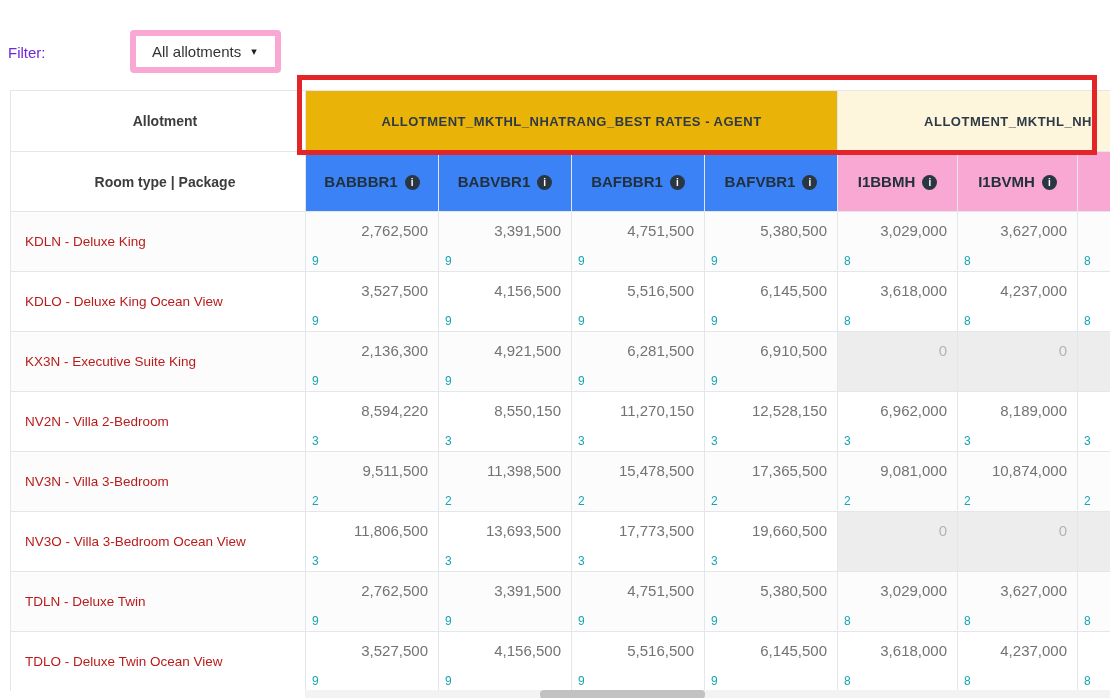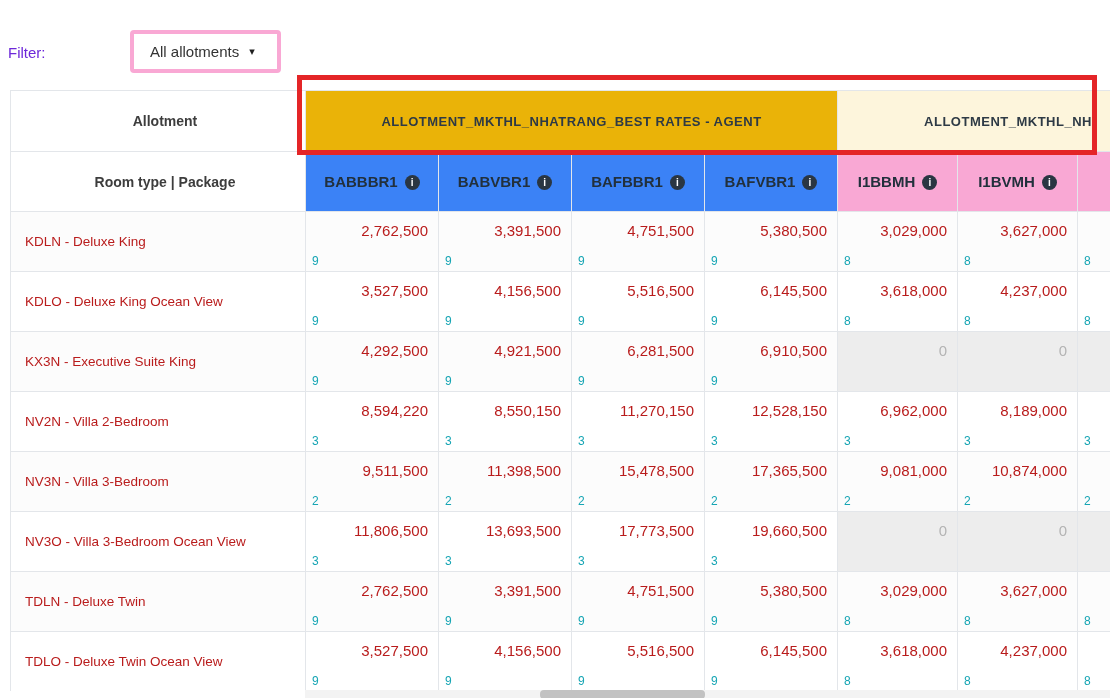--- a/index.html
+++ b/index.html
@@ -14,21 +14,21 @@
   .screen { position:absolute; inset:0; }
 
   
   .filter-label {
     position:absolute; left:8px; top:44px;
     font-size:15px; color:#6d28d9;
   }
   .dropdown {
     position:absolute; left:130px; top:30px;
     height:43px; min-width:151px;
-    background:#fff; border:4px solid #f9a8d4; border-radius:4px;
+    background:#fff; border:6px solid #f9a8d4; border-radius:4px;
     font-size:15px; color:#333; font-family:inherit;
     display:flex; align-items:center; gap:10px; padding:0 16px;
     cursor:pointer;
   }
   .caret { font-size:11px; color:#1f1f1f; line-height:1; }
 
   
   .table-wrap {
     position:absolute; left:10px; top:90px;
     width:1100px; height:601px; overflow:hidden;
@@ -67,21 +67,21 @@
 
   tbody tr:nth-child(odd) { background:#fcfcfc; }
   .row-label {
     text-align:left; padding-left:14px;
     font-size:13.5px; color:#b91c1c; font-weight:400;
     vertical-align:middle;
   }
   td.cell { position:relative; background:transparent; cursor:pointer; }
   td.cell .val {
     position:absolute; top:10px; right:10px;
-    font-size:15px; color:#b91c1c; white-space:nowrap;
+    font-size:15px; color:#737373; white-space:nowrap;
   }
   td.cell .count {
     position:absolute; bottom:3px; left:6px;
     font-size:12px; color:#16a5b4;
   }
   td.cell.zero { background:#ededed; }
   td.cell.zero .val { color:#b3b3b3; }
 
   
   .annotation {
@@ -216,21 +216,21 @@
               <span class="val">4,237,000</span>
               <span class="count">8</span>
             </td>
             <td class="cell partial-col">
               <span class="count">8</span>
             </td>
           </tr>
           <tr>
             <td class="row-label">KX3N - Executive Suite King</td>
             <td class="cell">
-              <span class="val">4,292,500</span>
+              <span class="val">2,136,300</span>
               <span class="count">9</span>
             </td>
             <td class="cell">
               <span class="val">4,921,500</span>
               <span class="count">9</span>
             </td>
             <td class="cell">
               <span class="val">6,281,500</span>
               <span class="count">9</span>
             </td>

